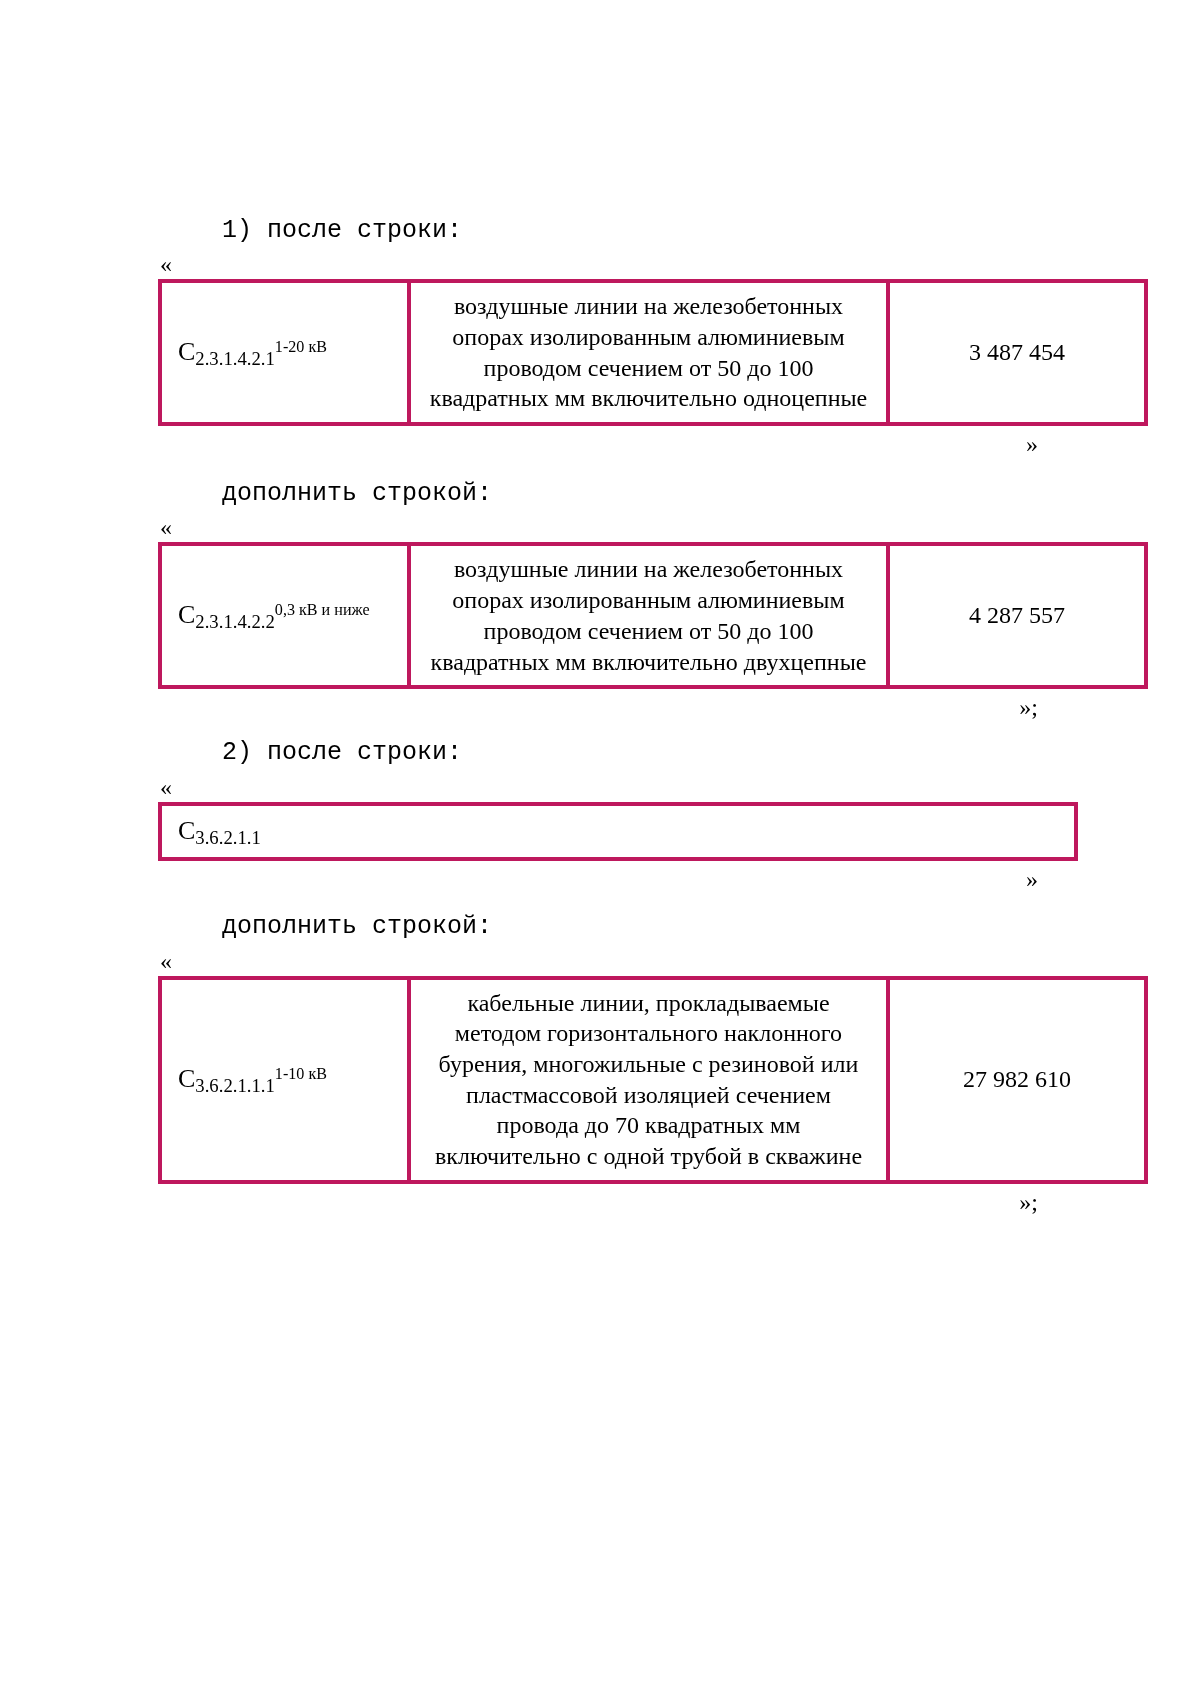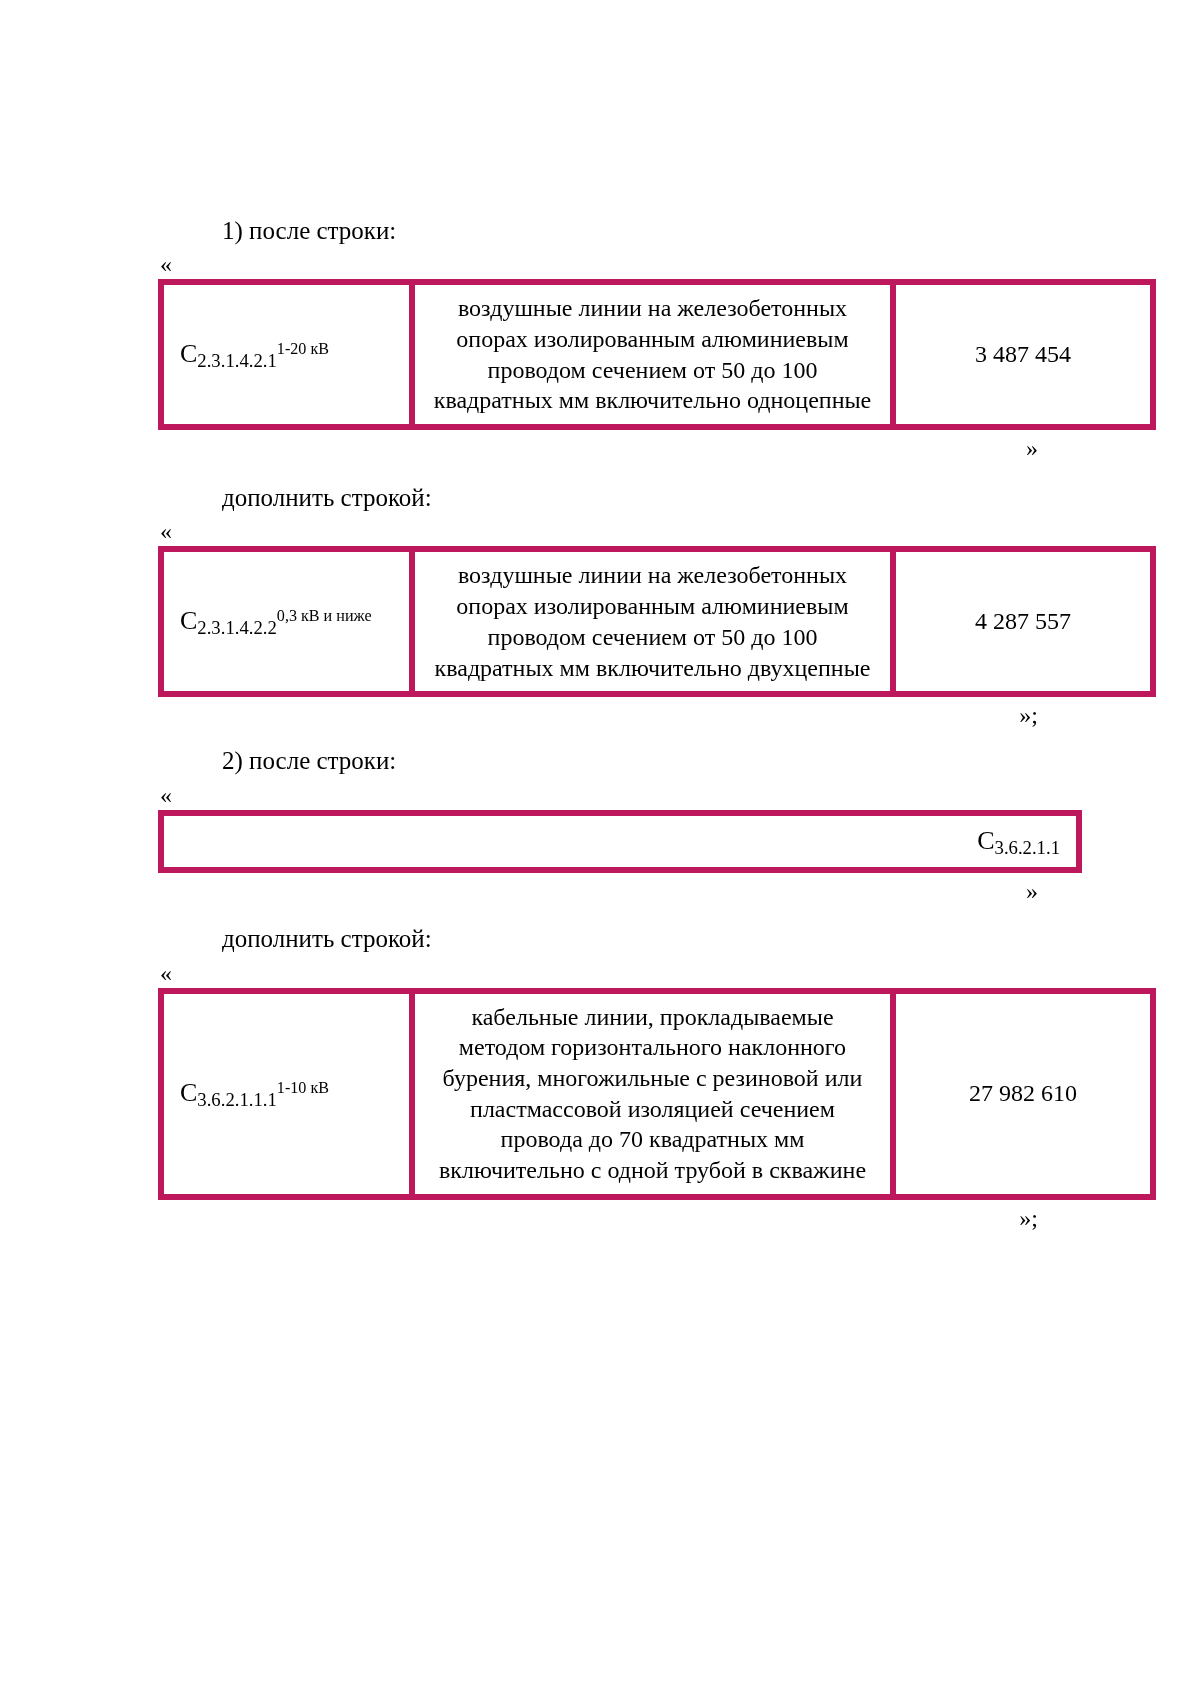--- a/index.html
+++ b/index.html
@@ -31,20 +31,21 @@
     width: 880px;
   }
 
   
   .lead {
     font-size: 25px;
     line-height: 1.25;
     text-indent: 64px;
     margin: 0 0 6px 0;
     white-space: nowrap;
+    font-family: Liberation Mono, monospace;
   }
 
   
   .quote-open {
     font-size: 24px;
     line-height: 1;
     margin: 0;
     padding: 0 0 3px 2px;
   }
   .quote-close {
@@ -57,21 +58,21 @@
   }
 
   
   table.doc-table {
     border-collapse: collapse;
     width: 880px;
     table-layout: fixed;
     margin: 0;
   }
   table.doc-table td {
-    border: 6px solid #be185d;
+    border: 4px solid #be185d;
     padding: 8px 16px;
     vertical-align: middle;
     font-size: 24px;
     line-height: 1.28;
   }
   td.col-code {
     width: 213px;
     text-align: left;
     padding-left: 8px;
   }
@@ -79,21 +80,21 @@
     width: 443px;
     text-align: center;
   }
   td.col-value {
     width: 222px;
     text-align: center;
     white-space: nowrap;
   }
   td.col-single {
     width: 880px;
-    text-align: right;
+    text-align: left;
     border-radius: 8px;
   }
 
   
   .code {
     display: inline;
     font-size: 26px;
     white-space: nowrap;
   }
   .code .sub {

